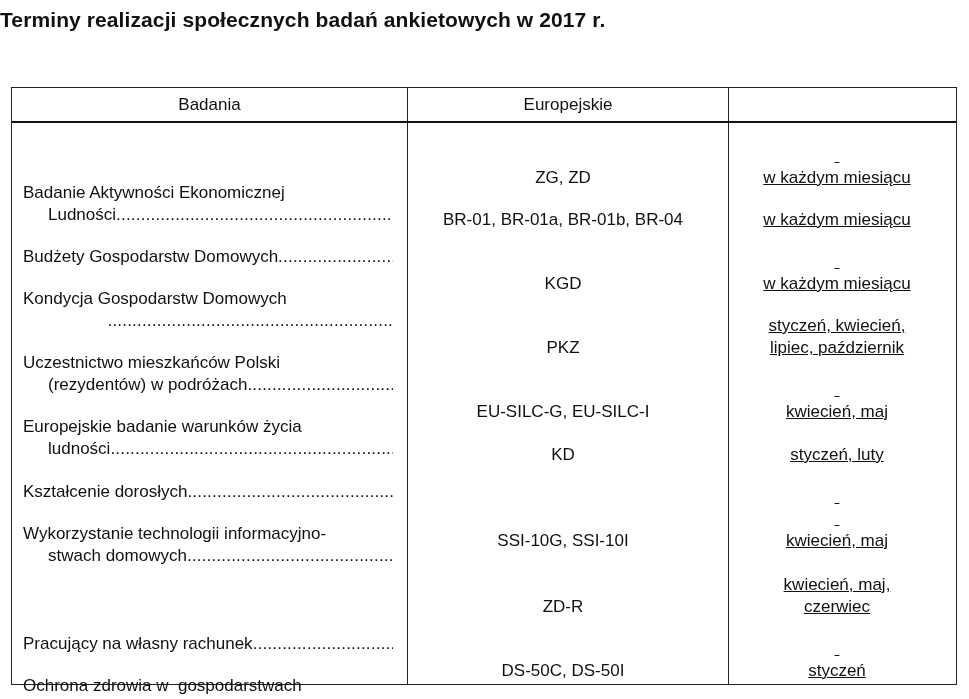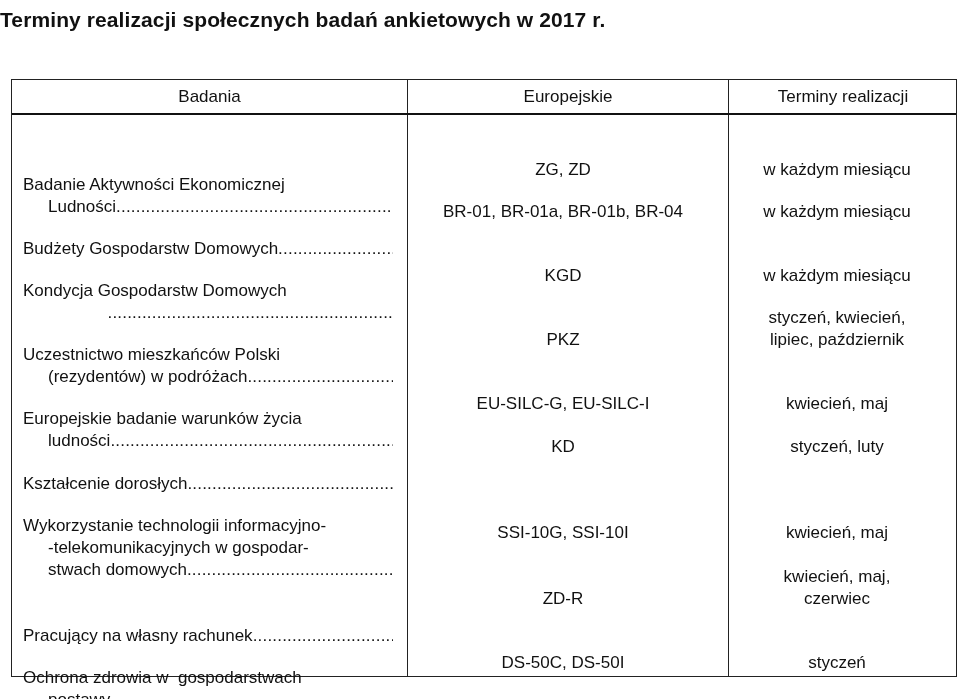--- a/index.html
+++ b/index.html
@@ -1,48 +1,47 @@
 <!DOCTYPE html>
 <html><head>
 <meta charset="utf-8">
 <style>
   html, body { margin:0; padding:0; background:#fff; }
   body { width:969px; height:699px; position:relative; overflow:hidden;
          font-family:"Liberation Sans", sans-serif; color:#111; }
   .title { position:absolute; top:8px; left:0; width:969px; text-align:left;
            font-weight:bold; font-size:21px; letter-spacing:0.1px; }
-  .tbl { position:absolute; left:11px; top:79px; width:946px; height:598px;
+  .tbl { position:absolute; left:11px; top:87px; width:946px; height:598px;
          border:1px solid #222; box-sizing:border-box; }
   .vline { position:absolute; top:0; bottom:0; width:1px; background:#222; }
   .hdr-line { position:absolute; left:0; right:0; top:33px; height:2px; background:#111; }
   .hcell { position:absolute; top:0; height:33px; line-height:33px; text-align:center; font-size:17px; }
   .row { position:absolute; left:0; right:0; font-size:17px; line-height:22px; }
   .c1 { position:absolute; left:11px; width:370px;margin-top:37px; }
   .c1 .l { white-space:pre; }
   .c1 .l.indent { padding-left:25px; }
   .lead { display:flex; }
   .lead .txt { white-space:pre; }
   .lead .dots { flex:1; overflow:hidden; white-space:nowrap; text-align:right; letter-spacing:0.2px; }
   .c2 { position:absolute; left:396px; width:310px; text-align:right; }
-  .c3 { position:absolute; left:717px; width:216px; text-align:right; }
+  .c3 { position:absolute; left:717px; width:216px; text-align:right;text-decoration:underline; }
   .c2 div, .c3 div { white-space:pre;text-align:center; }
 </style>
 </head>
 <body>
 
 <div class="title">Terminy realizacji społecznych badań ankietowych w 2017 r.</div>
 
 <div class="tbl">
   <div class="vline" style="left:395px"></div>
   <div class="vline" style="left:716px"></div>
   <div class="hdr-line"></div>
 
   <div class="hcell" style="left:0;width:395px">Badania</div>
   <div class="hcell" style="left:396px;width:320px">Europejskie</div>
-  <div class="hcell" style="left:717px;width:228px">Terminy realizacji</div>
 
   <div class="row" style="top:57px">
     <div class="c1">
       <div class="l">Badanie Aktywności Ekonomicznej</div>
       <div class="l indent lead"><span class="txt">Ludności</span><span class="dots"> ..........................................................</span></div>
     </div>
     <div class="c2">
         <div>&nbsp;</div>
         <div>ZG, ZD</div>
       </div>
@@ -117,21 +116,20 @@
         <div>KD</div>
       </div>
     <div class="c3">
         <div>styczeń, luty</div>
       </div>
   </div>
 
   <div class="row" style="top:398px">
     <div class="c1">
       <div class="l">Wykorzystanie technologii informacyjno-</div>
-      <div class="l indent">-telekomunikacyjnych w gospodar-</div>
       <div class="l indent lead"><span class="txt">stwach domowych</span><span class="dots">  ..........................................................</span></div>
     </div>
     <div class="c2">
         <div>&nbsp;</div>
         <div>&nbsp;</div>
         <div>SSI-10G, SSI-10I</div>
       </div>
     <div class="c3">
         <div>&nbsp;</div>
         <div>&nbsp;</div>

